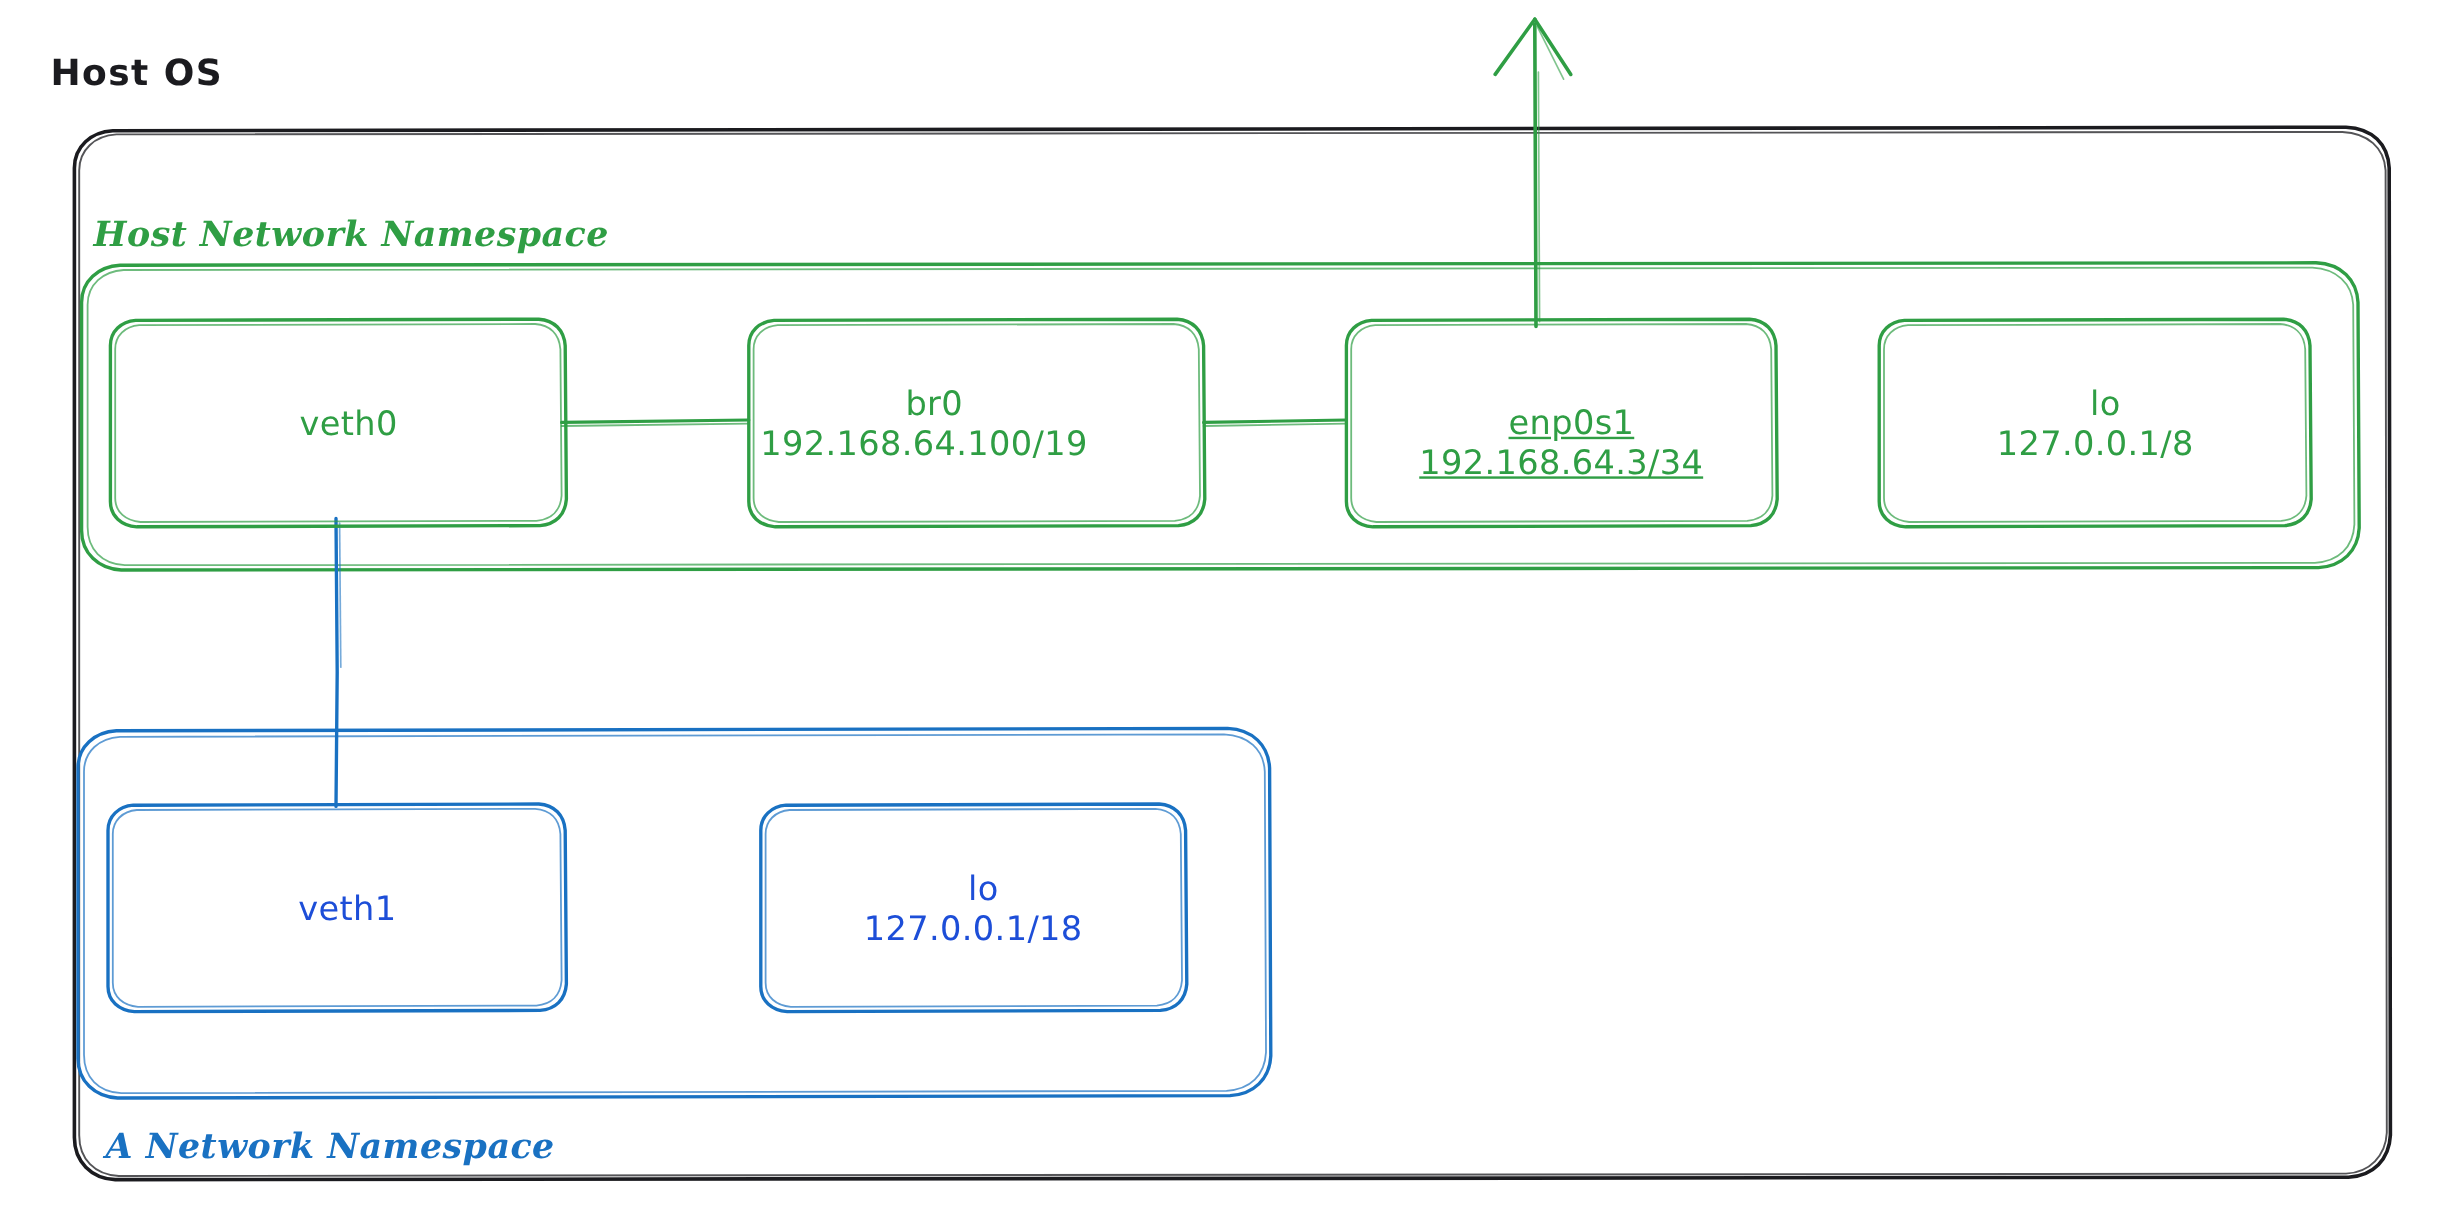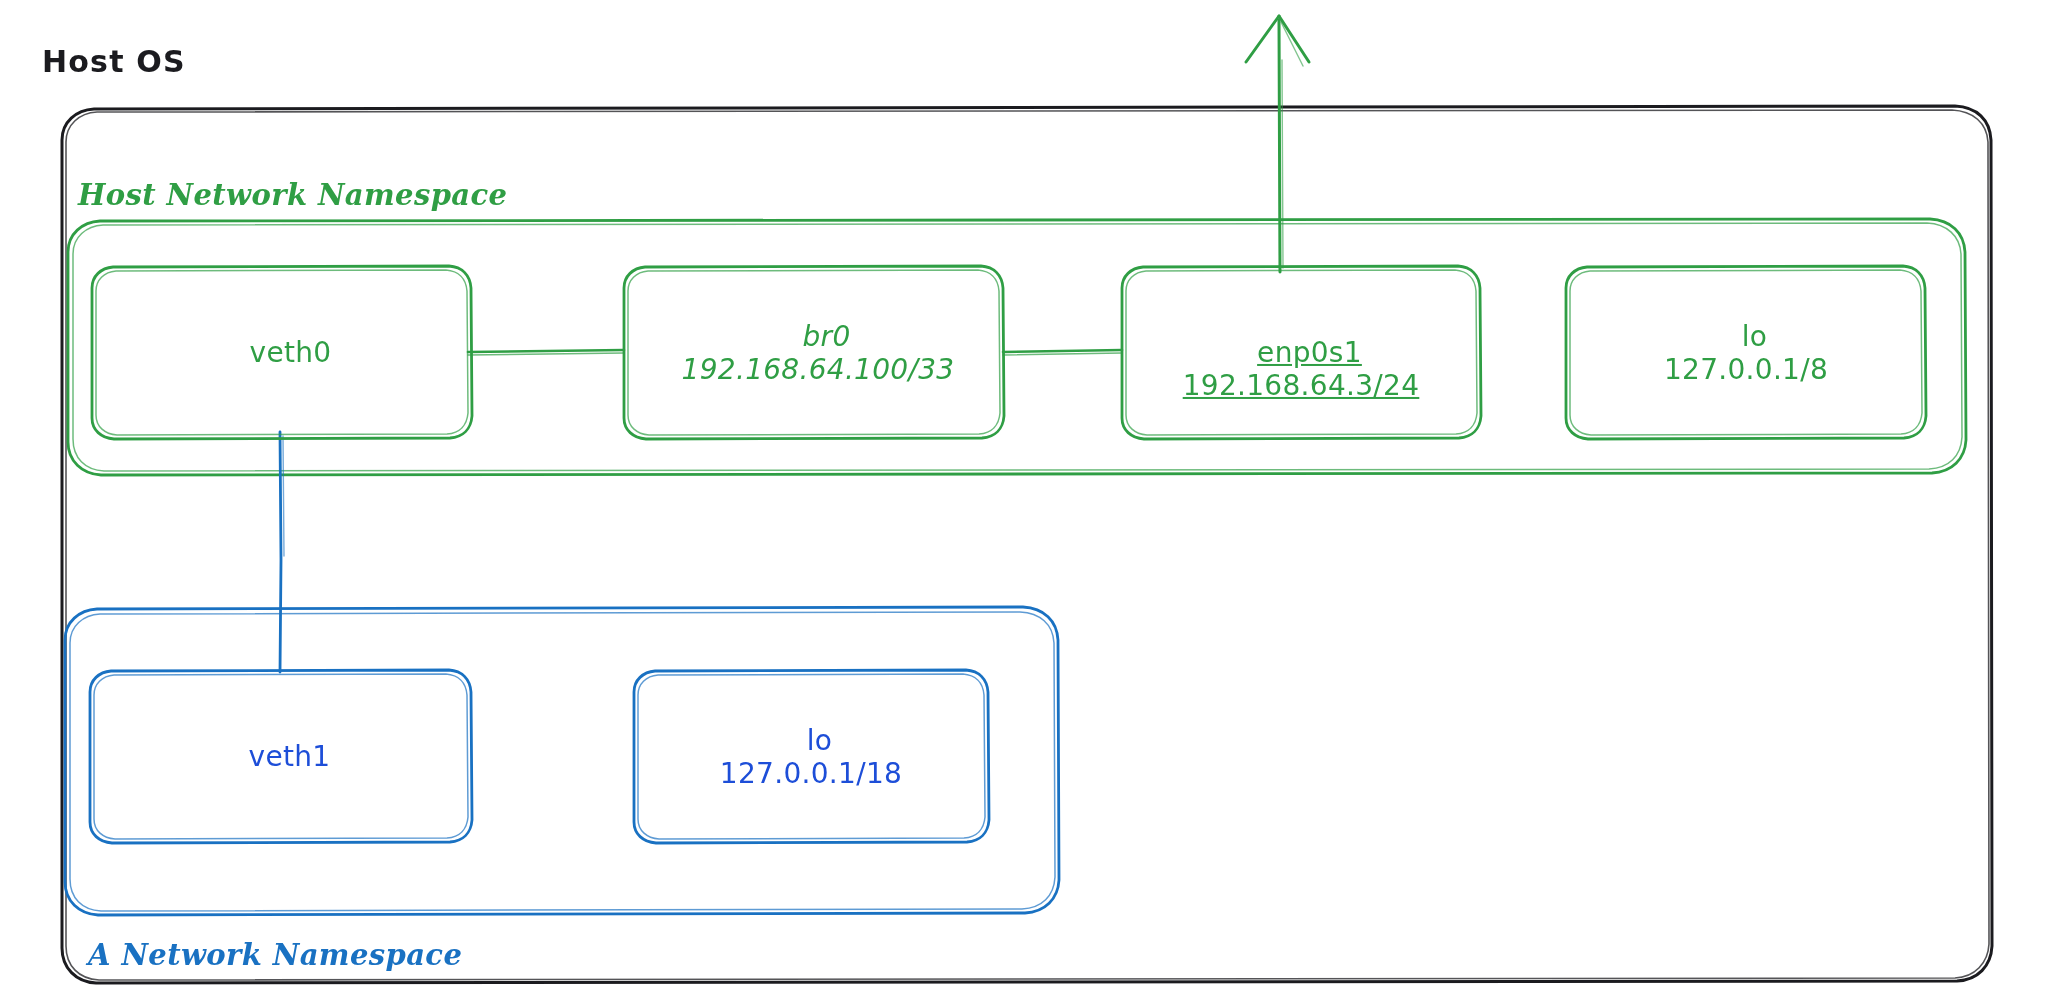--- a/index.html
+++ b/index.html
@@ -168,28 +168,28 @@
   <div class="lbl host-os-title">Host OS</div>
 
   <div class="lbl ns-title ns-title-host">Host Network Namespace</div>
 
   <div class="lbl ns-title ns-title-a">A Network Namespace</div>
 
   <div class="lbl node-label green-txt" style="left:282px; top:353px;">
     <span class="ln1">veth0</span>
   </div>
 
-  <div class="lbl node-label green-txt" style="left:818px; top:353px;font-style:italic;">
+  <div class="lbl node-label green-txt" style="left:770px; top:353px;">
     <span class="ln1">br0</span>
-    <span class="ln2">192.168.64.100/33</span>
+    <span class="ln2">192.168.64.100/19</span>
   </div>
 
   <div class="lbl node-label green-txt" style="left:1301px; top:369px;text-decoration:underline;">
     <span class="ln1">enp0s1</span>
-    <span class="ln2">192.168.64.3/24</span>
+    <span class="ln2">192.168.64.3/34</span>
   </div>
 
   <div class="lbl node-label green-txt" style="left:1746px; top:353px;">
     <span class="ln1">lo</span>
     <span class="ln2">127.0.0.1/8</span>
   </div>
 
   <div class="lbl node-label blue-txt" style="left:281px; top:757px;">
     <span class="ln1">veth1</span>
   </div>

